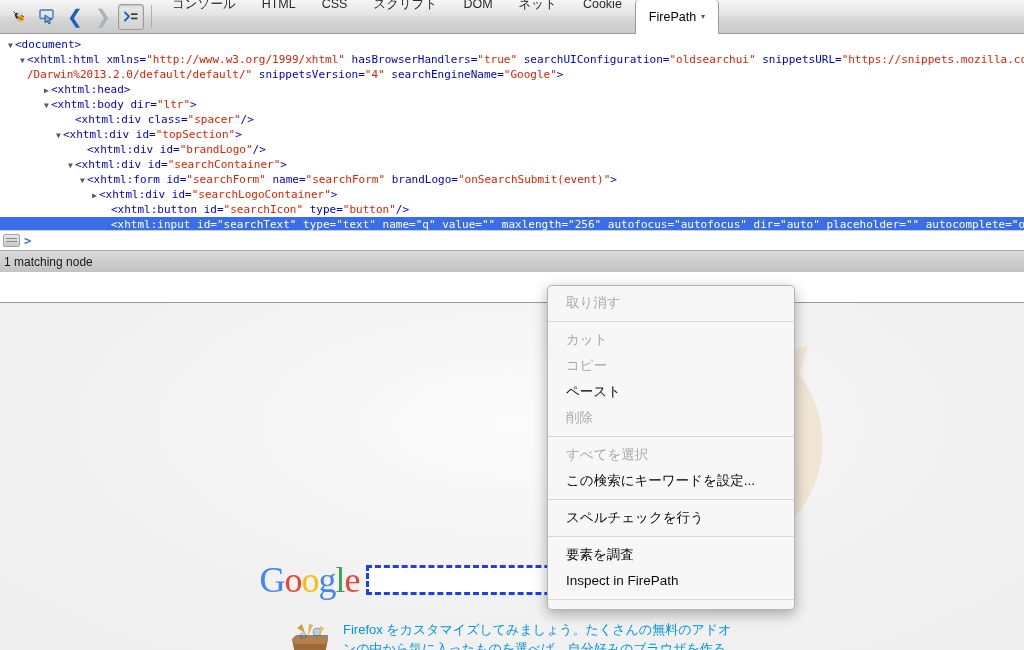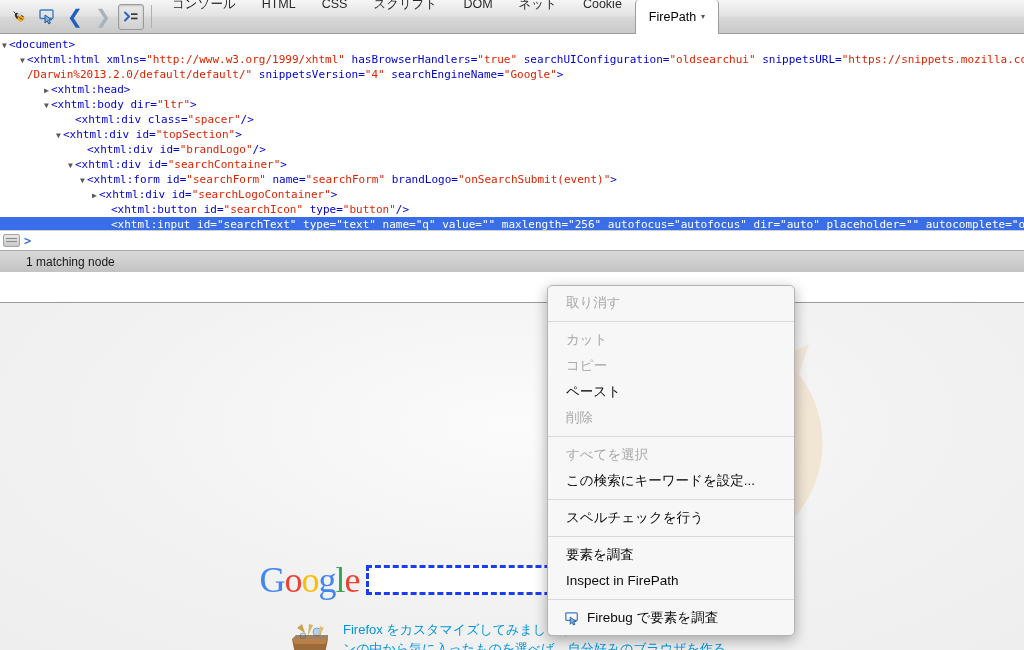--- a/index.html
+++ b/index.html
@@ -148,21 +148,21 @@
   }
   .cmd-btn::before { top: 3px; } .cmd-btn::after { top: 6px; }
   .cmd-prompt { color: #3b6fd6; font-weight: bold; font-size: 12px; }
 
   
   .fb-status {
     height: 22px;
     background: linear-gradient(to bottom,#dadada,#c2c2c2);
     border-top: 1px solid #a8a8a8;
     display: flex; align-items: center;
-    padding-left: 26px;
+    padding-left: 4px;
     font-size: 12px; color: #1a1a1a;
     box-sizing: border-box;
   }
 
   
   #page {
     position: absolute; left: 0; top: 303px; width: 1024px; height: 347px;
     background: radial-gradient(ellipse at 50% 35%, #fbfbfb 0%, #f2f2f2 55%, #eeeeee 100%);
     overflow: hidden;
   }
@@ -306,21 +306,21 @@
         <div class="fb-tab"><span>ネット</span></div>
         <div class="fb-tab"><span>Cookie</span></div>
         <div class="fb-tab active">
           <span>FirePath</span><span class="caret">▾</span>
         </div>
       </div>
     </div>
 
 
     <div class="fb-tree" id="tree">
-        <div class="row" style=""><span class="tw">▼</span><span class="tg">&lt;document&gt;</span></div>
+        <div class="row" style="padding-left: 6px;"><span class="tw">▼</span><span class="tg">&lt;document&gt;</span></div>
         <div class="row" style="padding-left: 18px;"><span class="tw">▼</span><span class="tg">&lt;xhtml:html</span><span class="at"> xmlns=</span><span class="vl">"http://www.w3.org/1999/xhtml"</span><span class="at"> hasBrowserHandlers=</span><span class="vl">"true"</span><span class="at"> searchUIConfiguration=</span><span class="vl">"oldsearchui"</span><span class="at"> snippetsURL=</span><span class="vl">"https://snippets.mozilla.com/4/Firefox/34.0.5/2014112604</span></div>
         <div class="row" style="padding-left: 18px;"><span class="tw"></span><span class="vl">/Darwin%2013.2.0/default/default/"</span><span class="at"> snippetsVersion=</span><span class="vl">"4"</span><span class="at"> searchEngineName=</span><span class="vl">"Google"</span><span class="tg">&gt;</span></div>
         <div class="row" style="padding-left: 42px;"><span class="tw">▶</span><span class="tg">&lt;xhtml:head&gt;</span></div>
         <div class="row" style="padding-left: 42px;"><span class="tw">▼</span><span class="tg">&lt;xhtml:body</span><span class="at"> dir=</span><span class="vl">"ltr"</span><span class="tg">&gt;</span></div>
         <div class="row" style="padding-left: 66px;"><span class="tw"></span><span class="tg">&lt;xhtml:div</span><span class="at"> class=</span><span class="vl">"spacer"</span><span class="tg">/&gt;</span></div>
         <div class="row" style="padding-left: 54px;"><span class="tw">▼</span><span class="tg">&lt;xhtml:div</span><span class="at"> id=</span><span class="vl">"topSection"</span><span class="tg">&gt;</span></div>
         <div class="row" style="padding-left: 78px;"><span class="tw"></span><span class="tg">&lt;xhtml:div</span><span class="at"> id=</span><span class="vl">"brandLogo"</span><span class="tg">/&gt;</span></div>
         <div class="row" style="padding-left: 66px;"><span class="tw">▼</span><span class="tg">&lt;xhtml:div</span><span class="at"> id=</span><span class="vl">"searchContainer"</span><span class="tg">&gt;</span></div>
         <div class="row" style="padding-left: 78px;"><span class="tw">▼</span><span class="tg">&lt;xhtml:form</span><span class="at"> id=</span><span class="vl">"searchForm"</span><span class="at"> name=</span><span class="vl">"searchForm"</span><span class="at"> brandLogo=</span><span class="vl">"onSearchSubmit(event)"</span><span class="tg">&gt;</span></div>
         <div class="row" style="padding-left: 90px;"><span class="tw">▶</span><span class="tg">&lt;xhtml:div</span><span class="at"> id=</span><span class="vl">"searchLogoContainer"</span><span class="tg">&gt;</span></div>
@@ -384,24 +384,15 @@
       <div class="mi disabled"><span>削除</span></div>
       <div class="msep"></div>
       <div class="mi disabled"><span>すべてを選択</span></div>
       <div class="mi"><span>この検索にキーワードを設定...</span></div>
       <div class="msep"></div>
       <div class="mi"><span>スペルチェックを行う</span></div>
       <div class="msep"></div>
       <div class="mi"><span>要素を調査</span></div>
       <div class="mi"><span>Inspect in FirePath</span></div>
       <div class="msep"></div>
-      <div class="mi icon-row">
-        <span>
-          <svg width="16" height="15" viewBox="0 0 18 17">
-            <rect x="2" y="2" width="13" height="8.5" fill="none" stroke="#3e7cc4" stroke-width="1.4" rx="1"></rect>
-            <path d="M7 7 l0 8 l2.1 -2.2 l1.6 3.1 l1.7 -0.9 l-1.6 -3.0 l3.0 -0.2 z" fill="#7fb1e0" stroke="#255a98" stroke-width="1"></path>
-          </svg>
-        </span>
-        <span>Firebug で要素を調査</span>
-      </div>
     </div>
 
 </div>
 
 </body></html>

